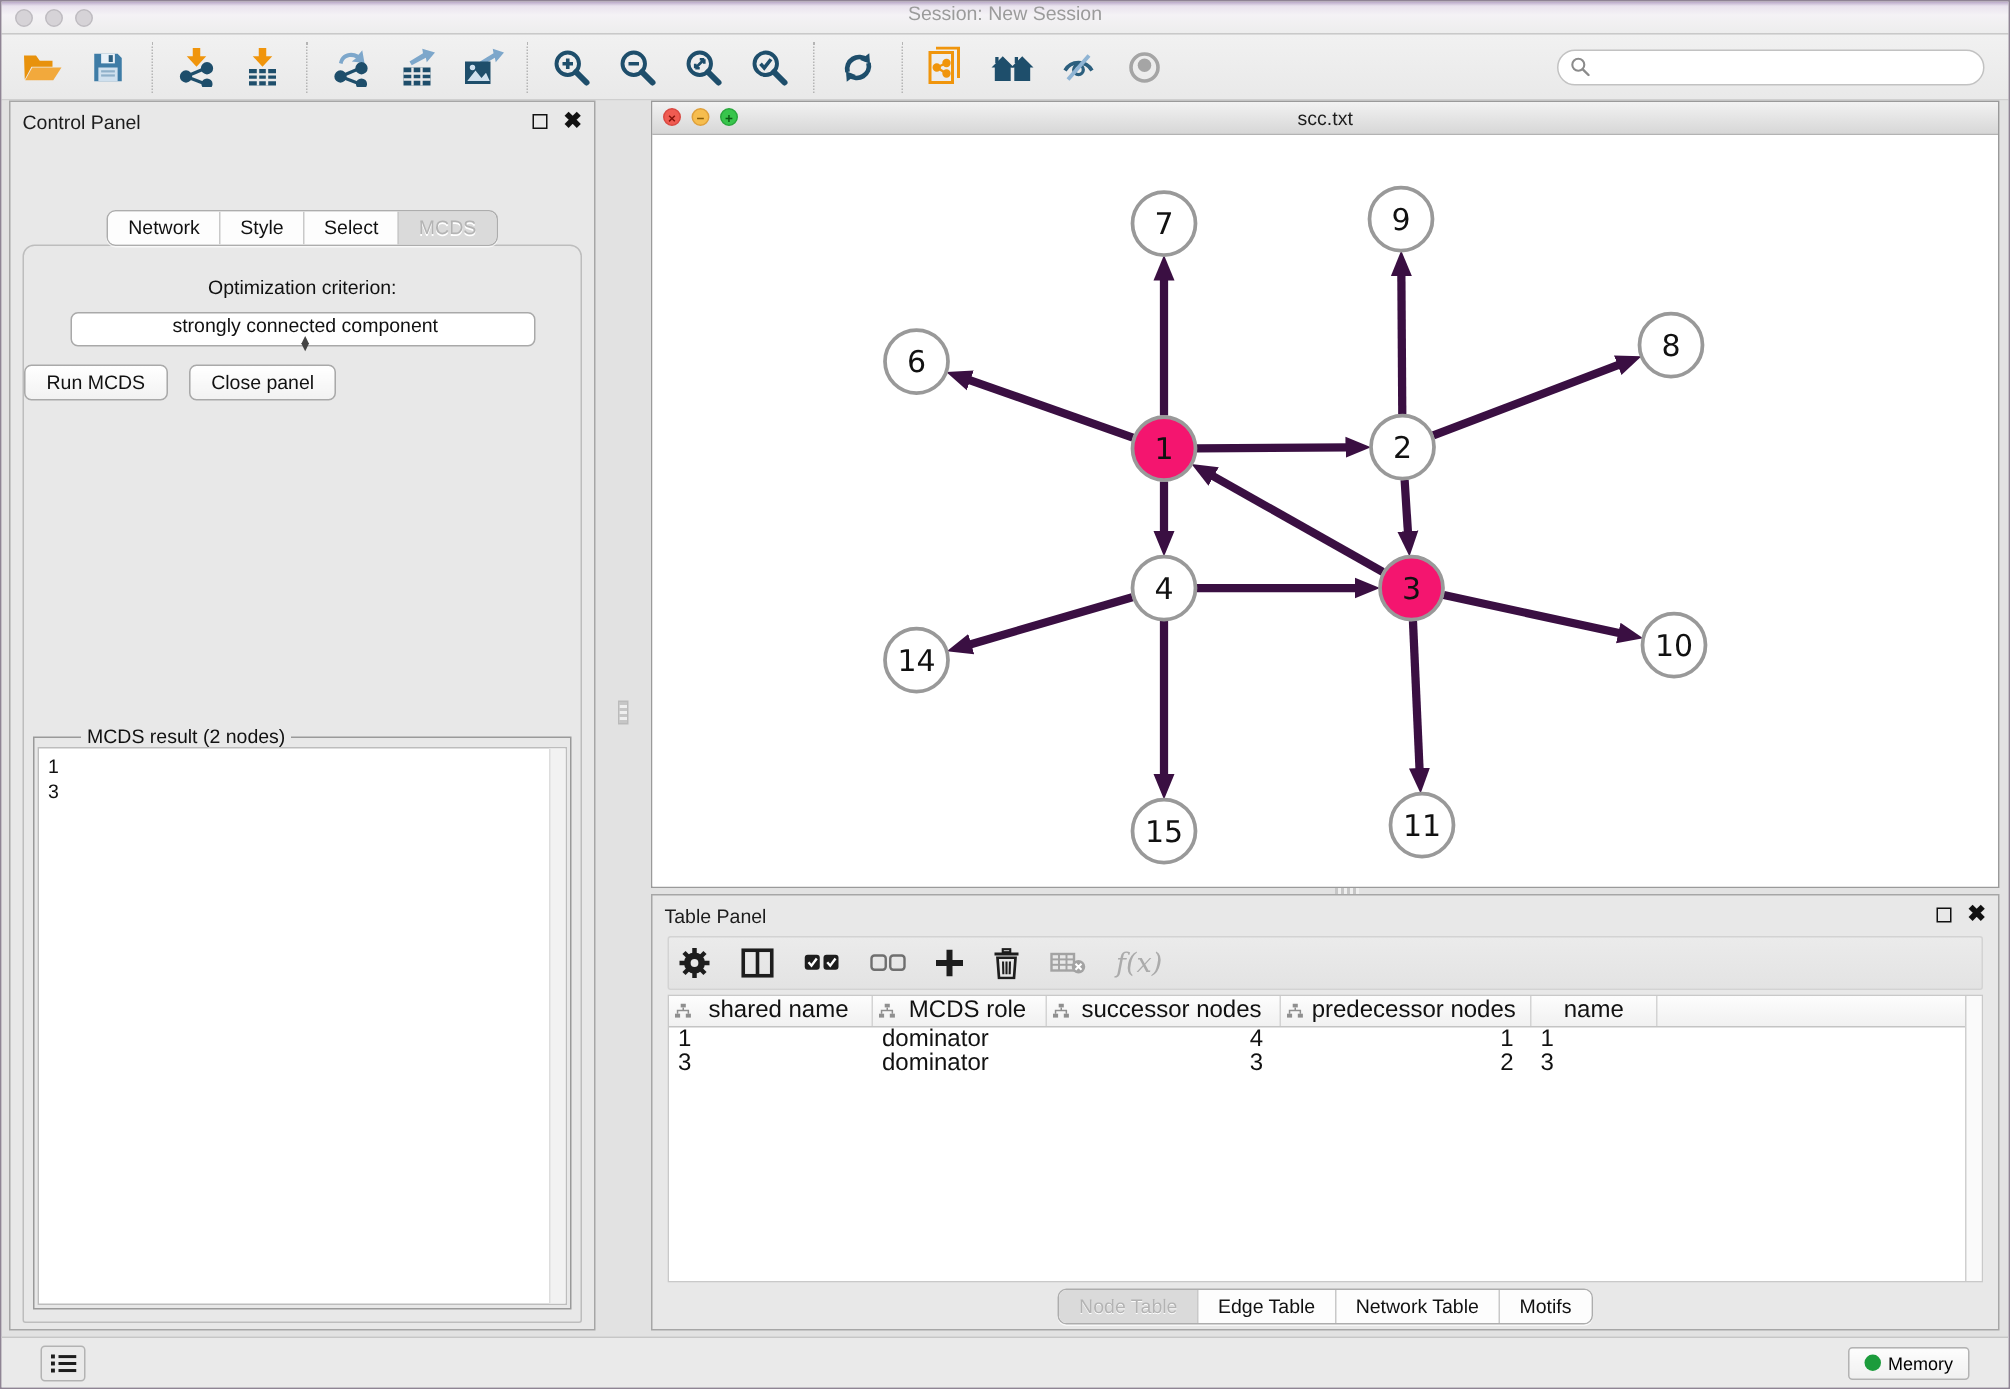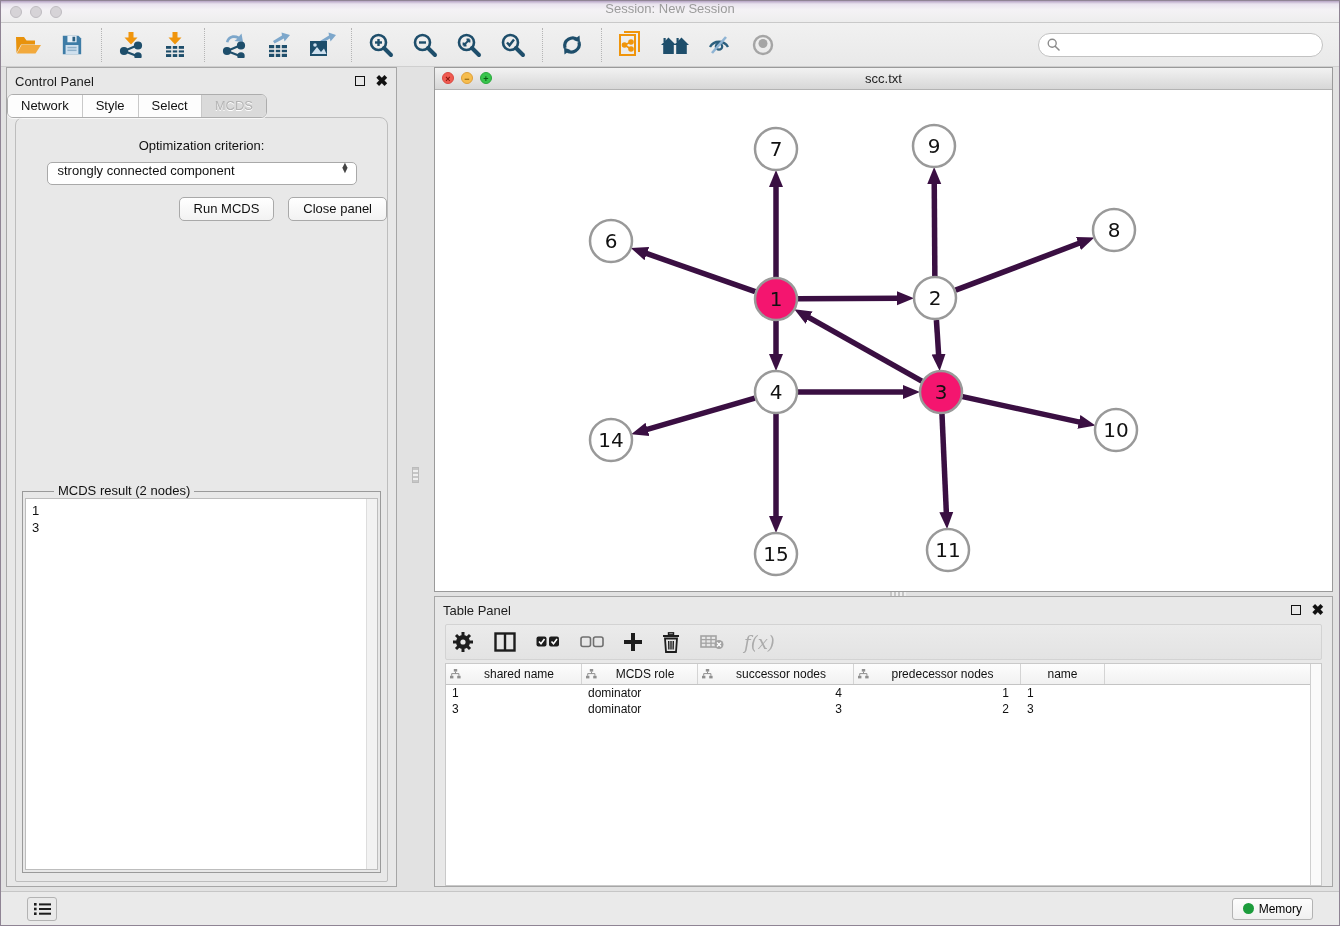--- a/index.html
+++ b/index.html
@@ -36,28 +36,28 @@
   .panel-head { height:26px; flex:0 0 26px; display:flex; align-items:center; padding:0 8px; }
   .panel-title { font-size:13px; color:#1c1c1c; }
   .panel-head .spacer { flex:1; }
   .icon-float { width:10px; height:10px; border:1.5px solid #111; display:inline-block; margin-right:10px; }
   .icon-close { font-size:15px; font-weight:bold; color:#111; line-height:10px; }
 
   .seg { display:inline-flex; border:1px solid #adadad; border-radius:6px; overflow:hidden; background:#fdfdfd; box-shadow:0 1px 0 rgba(255,255,255,.7); }
   .seg .tab { padding:3px 13px 4px; font-size:13px; background:#fdfdfd; color:#111; border-left:1px solid #c9c9c9; white-space:nowrap; }
   .seg .tab:first-child { border-left:none; }
   .seg .tab.active { background:#dadada; color:#b3b3b3; text-shadow:0 1px 0 #fff; }
-  .cp-tabs { display:flex; justify-content:flex-start; position:relative; z-index:2; margin-bottom:-1px; }
+  .cp-tabs { display:flex; justify-content:center; position:relative; z-index:2; margin-bottom:-1px;margin-top:46px; }
 
   .cp-frame { flex:1; margin:0 8px 4px; border:1px solid #bdbdbd; border-radius:8px 8px 2px 2px; background:#e8e8e8; padding-top:20px; display:flex; flex-direction:column; min-height:0; }
   .opt-label { text-align:center; font-size:13px; margin-bottom:9px; }
-  .combo { margin:0 auto; width:310px; height:23px; background:#fff; border:1px solid #a9a9a9; border-radius:5px; display:flex; padding:0 6px 0 10px; font-size:13px; }
+  .combo { margin:0 auto; width:310px; height:23px; background:#fff; border:1px solid #a9a9a9; border-radius:5px; display:flex; align-items:center; padding:0 6px 0 10px; font-size:13px;flex-direction:column; }
   .combo .spacer { flex:1; }
   .combo .updown { display:flex; flex-direction:column; line-height:5px; color:#444; font-size:9px; }
-  .btn-row { display:flex; justify-content:flex-end; gap:14px; margin-top:12px; }
+  .btn-row { display:flex; justify-content:flex-start; gap:14px; margin-top:12px; }
   .mac-btn { background:linear-gradient(#ffffff,#f2f2f2); border:1px solid #a9a9a9; border-radius:5px; font-size:13px; padding:3px 14px 4px; color:#111; font-family:"Liberation Sans",sans-serif; }
 
   .result-box { margin:auto 6px 8px; position:relative; border:1px solid #9a9a9a; height:382px; flex:0 0 auto; }
   .result-label { position:absolute; top:-9px; left:6px; background:#e8e8e8; padding:0 4px; font-size:13px;margin-left:25px; }
   .result-inner { position:absolute; inset:6px 2px 2px 2px; background:#fff; border:1px solid #bdbdbd; display:flex; }
   .result-text { flex:1; padding:3px 6px; font-size:13px; line-height:17px; }
   .result-scroll { width:11px; background:#f2f2f2; border-left:1px solid #ddd; }
 
   
   .v-split { width:11px; flex:0 0 11px; position:relative; }
@@ -74,21 +74,21 @@
   .net-title { font-size:13px; color:#1d1d1d; }
   .net-canvas { flex:1; background:#fff; overflow:hidden; }
 
   
   .table-panel { flex:1; border:1px solid #a6a6a6; background:#e8e8e8; display:flex; flex-direction:column; min-height:0; }
   .tp-toolbar { margin:1px 10px 3px; height:36px; flex:0 0 36px; background:linear-gradient(#ebebeb,#e3e3e3); border:1px solid #d3d3d3; border-radius:2px; display:flex; align-items:center; gap:20px; padding:0 6px; }
   .tp-btn { display:flex; align-items:center; justify-content:center; height:26px; }
   .fx { font-family:"DejaVu Serif", serif; font-style:italic; color:#ababab; font-size:18px; }
 
   .tbl-wrap { flex:1; margin:0 10px; background:#fff; border:1px solid #c9c9c9; display:flex; min-height:0; }
-  .tbl { flex:1; font-size:12px; }
+  .tbl { flex:1; font-size:16px; }
   .tbl-header { display:flex; height:21px; background:linear-gradient(#fdfdfd,#f1f1f1); border-bottom:1px solid #c4c4c4; }
   .th { display:flex; align-items:center; border-right:1px solid #d4d4d4; padding:0 4px; }
   .th .th-label { flex:1; text-align:center; color:#111; }
   .tbl-row { display:flex; height:16px; align-items:center; }
   .td { padding:0 4px; white-space:nowrap; }
   .col-shared { width:136px; } .col-role { width:116px; } .col-succ { width:156px; } .col-pred { width:167px; } .col-name { width:84px; }
   .ta-r { text-align:right; padding-right:12px; } .ta-l { text-align:left; padding-left:6px; }
   .tbl-scroll { width:11px; background:#fafafa; border-left:1px solid #cfcfcf; }
 
   .tp-tabs { height:31px; flex:0 0 31px; display:flex; align-items:center; justify-content:center; }
@@ -624,20 +624,28 @@
               <div class="td col-shared ta-l">3</div>
               <div class="td col-role ta-l">dominator</div>
               <div class="td col-succ ta-r">3</div>
               <div class="td col-pred ta-r">2</div>
               <div class="td col-name ta-l">3</div>
             </div>
           </div>
           <div class="tbl-scroll"></div>
         </div>
 
+        <div class="tp-tabs">
+          <div class="seg">
+            <div class="tab active">Node Table</div>
+            <div class="tab">Edge Table</div>
+            <div class="tab">Network Table</div>
+            <div class="tab">Motifs</div>
+          </div>
+        </div>
       </div>
     </div>
   </div>
 
   <div class="statusbar">
     <div class="status-btn">
       <span>
         <svg width="17" height="14" viewBox="0 0 17 14">
           <g fill="#1d1d1d">
             <rect x="0" y="1" width="2.6" height="2.6"></rect>

